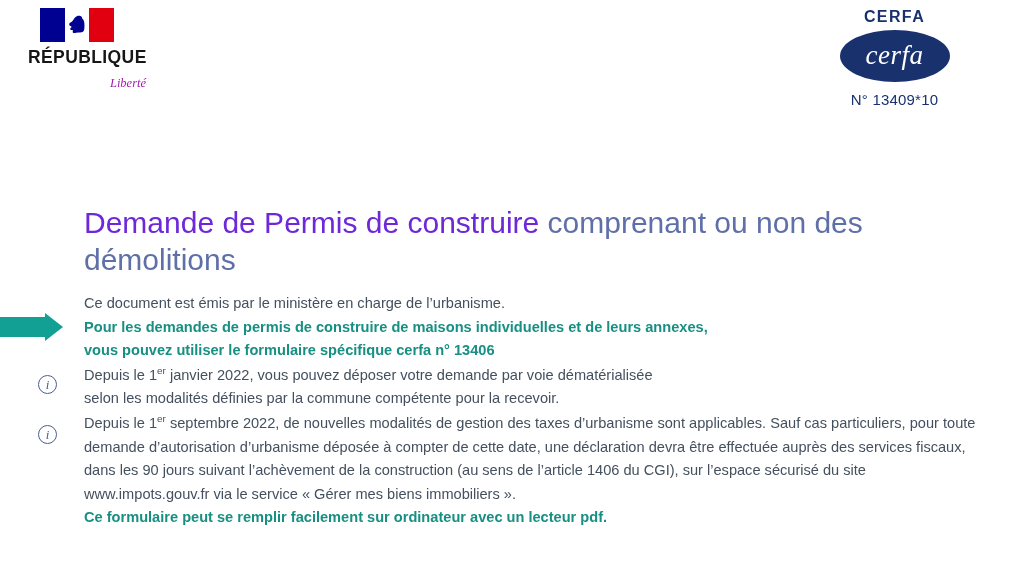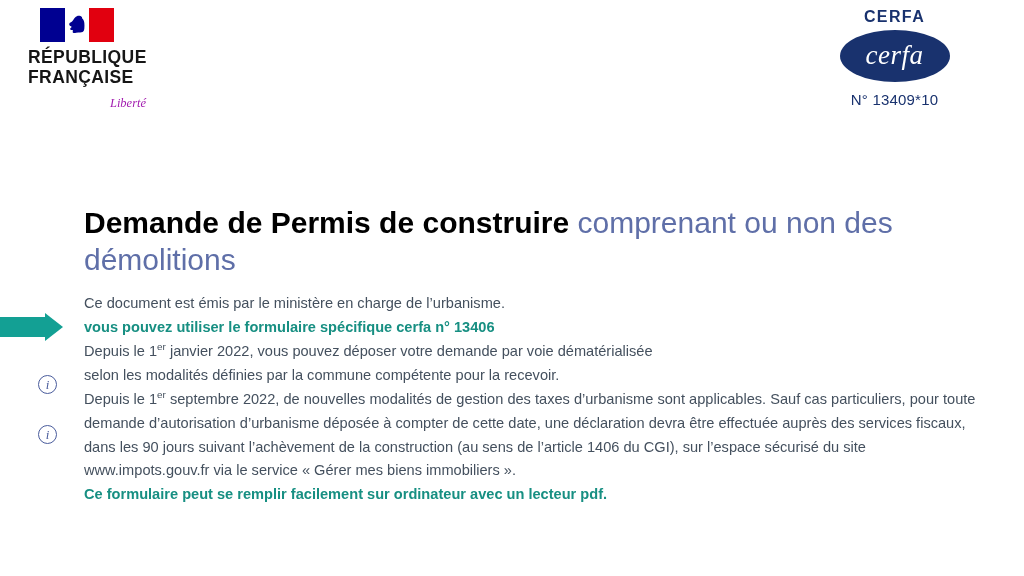--- a/index.html
+++ b/index.html
@@ -115,22 +115,22 @@
     position: absolute;
     left: 84px;
     top: 205px;
     width: 880px;
     font-size: 30px;
     line-height: 1.22;
     color: #5f6fa8;
     font-weight: normal;
   }
   .title .strong {
-    font-weight: bold;
-    color: #000000;
+    font-weight: normal;
+    color: #6d28d9;
   }
 
   
   .body-block {
     position: absolute;
     left: 84px;
     top: 292px;
     width: 910px;
     font-size: 14.6px;
     color: #3c4a5a;
@@ -215,21 +215,20 @@
       <div class="band blue"></div>
       <div class="band white">
         <svg class="face" viewBox="0 0 24 24">
           <path d="M17.5 3.5c-1.3-1.3-3.6-1.9-5.6-1.1-1.6.6-2.6 1.8-3.3 3-0.6 1-1.1 2-2 2.7-0.7.6-1.6.9-2.3 1.5-0.8.7-1 1.8-0.5 2.6.4.6 1.1.9 1.7 1.2.2.1.4.2.5.4.1.3-.1.6-.3.8-.4.4-.9.7-1.1 1.2-.2.5 0 1.1.4 1.4.4.3 1 .3 1.5.3.3 0 .7 0 .9.2.2.2.2.6.1.9-.1.4-.3.8-.2 1.2.1.5.6.9 1.1 1 .9.2 1.8-.2 2.7-.4 1.5-.3 3-.2 4.5-.3 1.1-.1 2.3-.3 3.1-1 .9-.8 1.2-2.1 1.3-3.3.2-2 .2-4 0-6-.2-2-.8-4-2.5-5.3z" fill="#000091"></path>
         </svg>
       </div>
       <div class="band red"></div>
     </div>
     <div class="rf-title">
       <div>RÉPUBLIQUE</div>
-      <div>FRANÇAISE</div>
     </div>
     <div class="devise">
       <div>Liberté</div>
     </div>
   </div>
 
   <div class="cerfa-block">
     <div class="cerfa-word">CERFA</div>
     <div class="cerfa-logo">
       <span>cerfa</span>
@@ -248,20 +247,21 @@
   <div class="head"></div>
 </div>
 
 <div class="info-icon" id="info-1">i</div>
 <div class="info-icon" id="info-2">i</div>
 
 <div class="body-block">
 
   <p class="para line-plain">Ce document est émis par le ministère en charge de l’urbanisme.</p>
 
+  <p class="para green">Pour les demandes de permis de construire de maisons individuelles et de leurs annexes,</p>
   <p class="para green">vous pouvez utiliser le formulaire spécifique cerfa n° 13406</p>
 
   <p class="para line-plain">
     <span>Depuis le 1</span><sup>er</sup><span> janvier 2022, vous pouvez déposer votre demande par voie dématérialisée</span>
   </p>
   <p class="para line-plain">selon les modalités définies par la commune compétente pour la recevoir.</p>
 
   <p class="para line-plain">
     <span>Depuis le 1</span><sup>er</sup><span> septembre 2022, de nouvelles modalités de gestion des taxes d’urbanisme sont applicables. Sauf cas particuliers, pour toute demande d’autorisation d’urbanisme déposée à compter de cette date, une déclaration devra être effectuée auprès des services fiscaux, dans les 90 jours suivant l’achèvement de la construction (au sens de l’article 1406 du CGI), sur l’espace sécurisé du site www.impots.gouv.fr via le service « Gérer mes biens immobiliers ».</span>
   </p>

